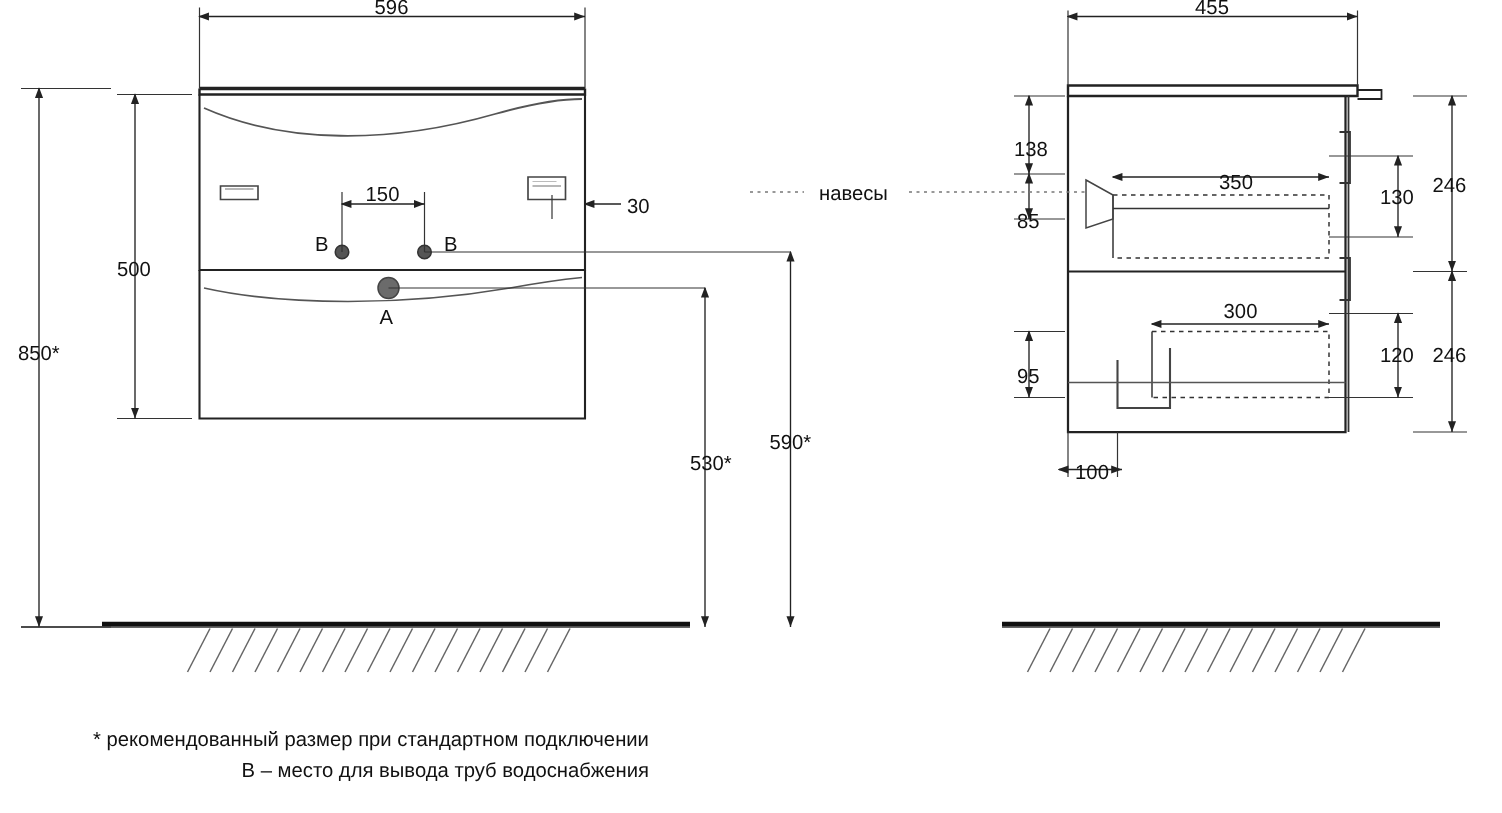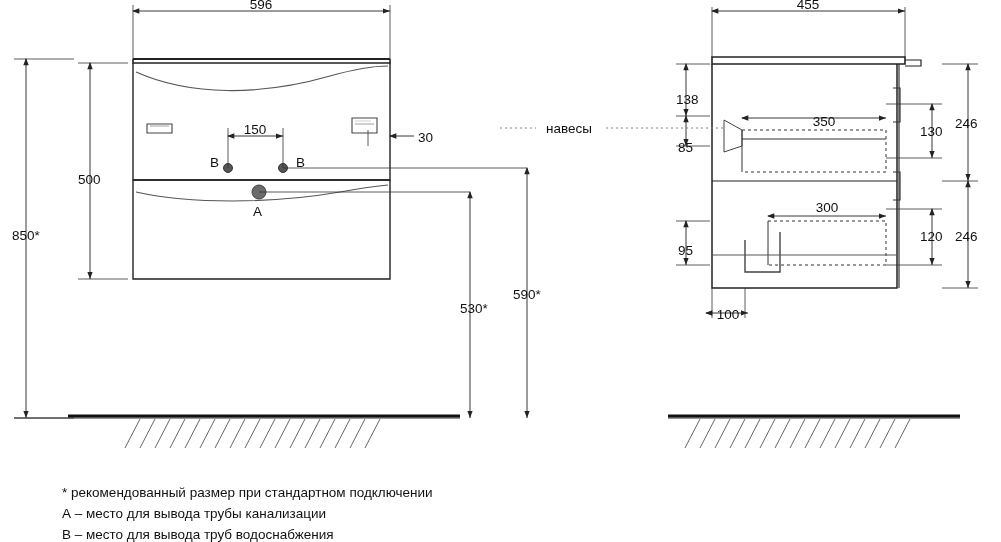--- a/index.html
+++ b/index.html
@@ -12,21 +12,21 @@
   }
   #stage{position:relative;width:1001px;height:422px;}
   svg{position:absolute;left:0;top:0;}
   .notes{
     position:absolute;
     left:62px;top:482px;
     font-size:13.5px;
     line-height:21px;
     color:#111;
   }
-  .notes div{white-space:nowrap;}
+  .notes div{white-space:nowrap;text-align:right;}
 </style>
 </head>
 <body>
 
 <div id="stage">
 
   <svg width="1001" height="542" viewBox="0 0 1001 542">
     <defs>
       <marker id="ar" markerWidth="9" markerHeight="9" refX="8" refY="3" orient="auto">
         <path d="M0,0 L8,3 L0,6 z" fill="#222"></path>
@@ -209,17 +209,16 @@
       <text x="955" y="128">246</text>
       <text x="955" y="241">246</text>
       <text x="210" y="167">B</text>
       <text x="296" y="167">B</text>
       <text x="253" y="216">A</text>
     </g>
   </svg>
 
   <div class="notes">
     <div>* рекомендованный размер при стандартном подключении</div>
-    <div>А – место для вывода трубы канализации</div>
     <div>В – место для вывода труб водоснабжения</div>
   </div>
 
 </div>
 
 </body></html>

